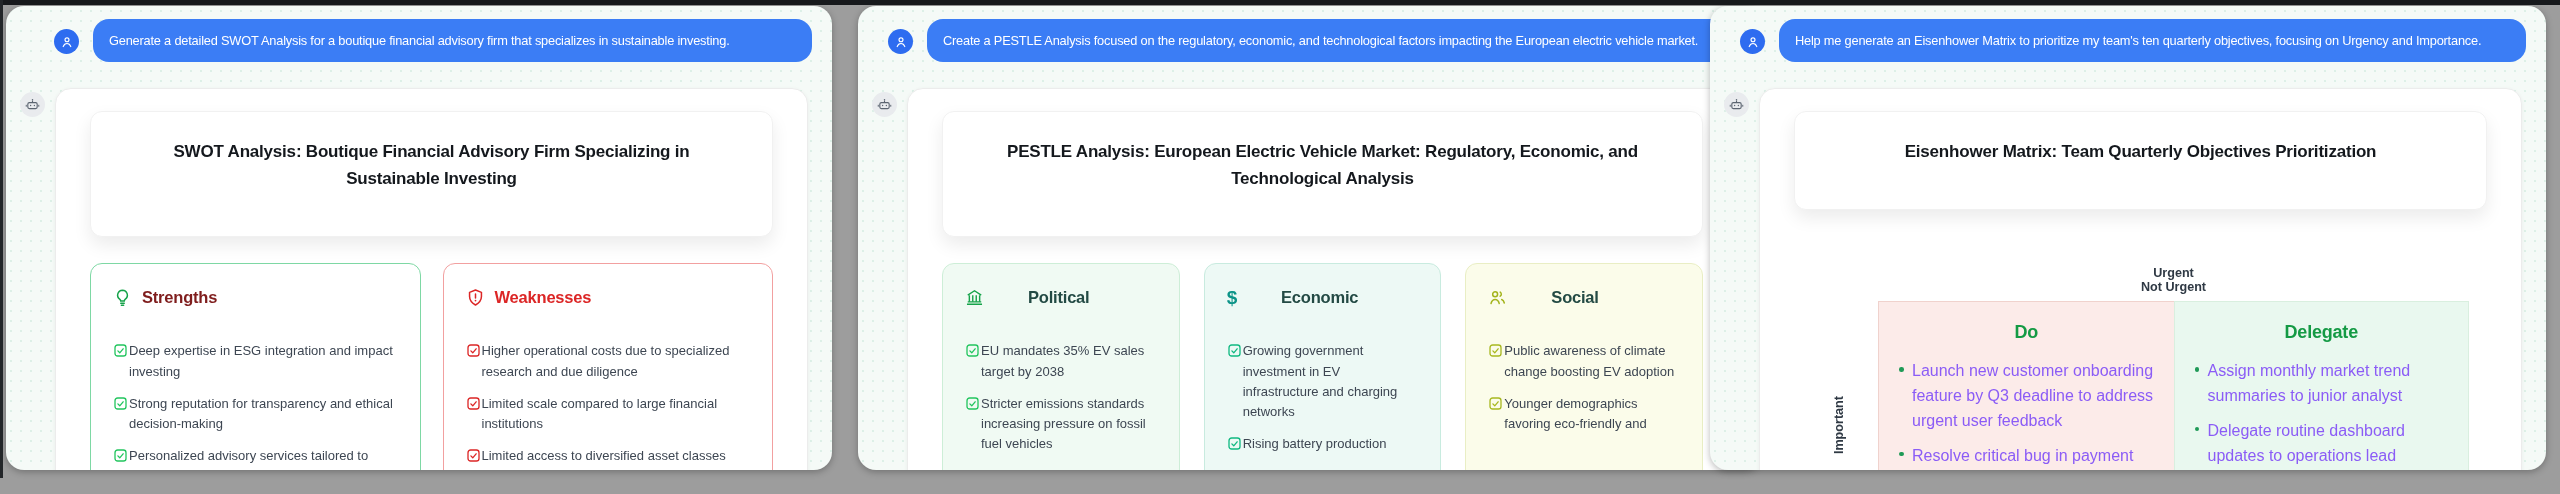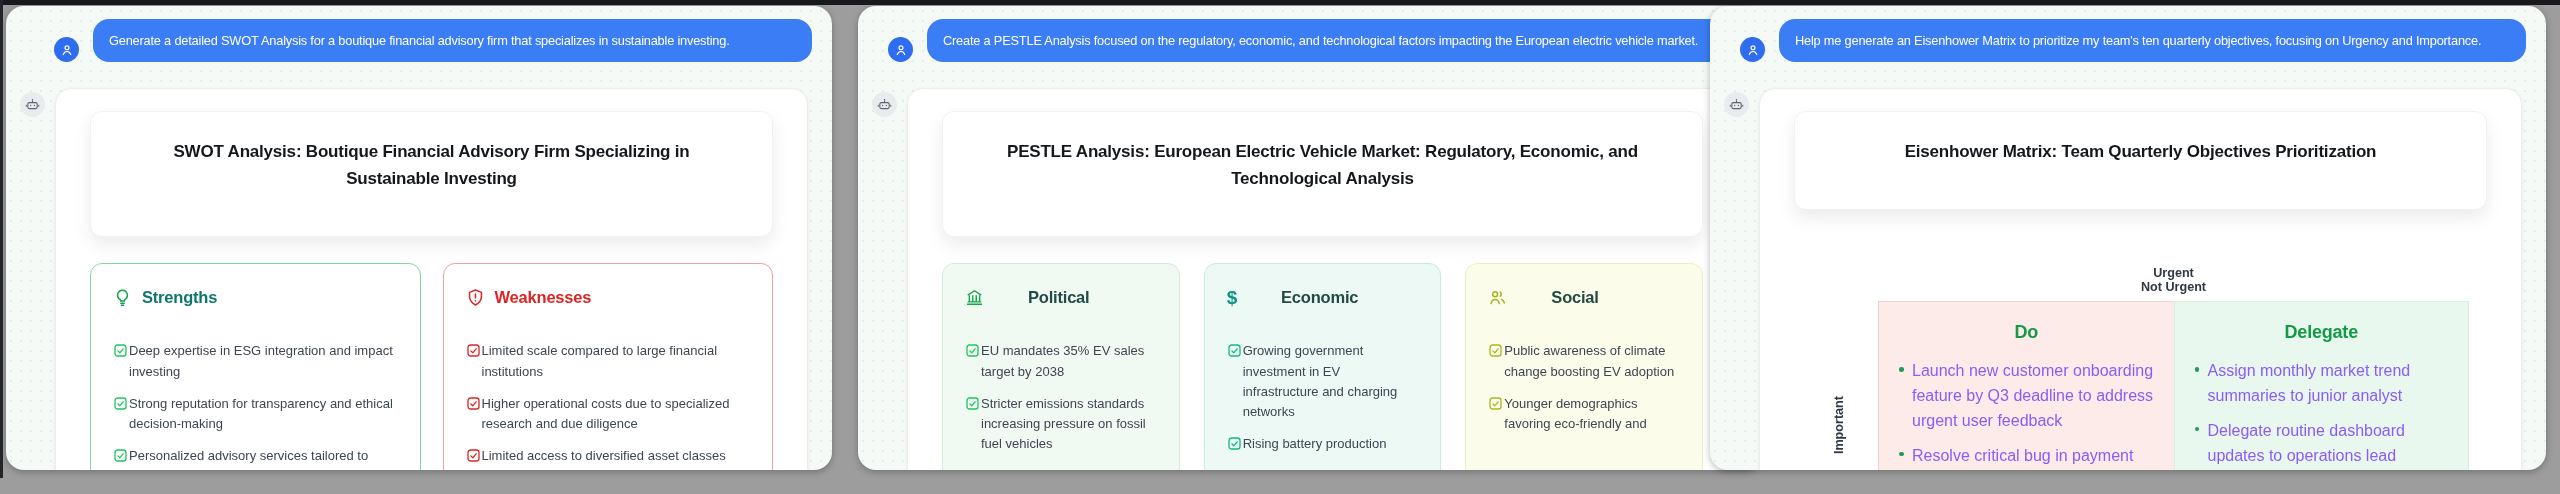--- a/index.html
+++ b/index.html
@@ -19,21 +19,21 @@
     content:'';position:absolute;inset:0;pointer-events:none;
     background-image:radial-gradient(rgba(52,168,121,.12) 1px, transparent 1.3px);
     background-size:10px 10px;
   }
   .panel>*{position:relative;}
   .p1{left:6px;width:826px;}
   .p2{left:858px;width:904px;}
   .p3{left:1710px;width:836px;}
 
   
-  .user-row{display:flex;align-items:flex-end;gap:14px;padding:13px 20px 0 30px;border-radius:8px;}
+  .user-row{display:flex;align-items:center;gap:14px;padding:13px 20px 0 30px;border-radius:8px;}
   .p1 .user-row{padding-left:48px;}
   .avatar{width:25px;height:25px;border-radius:50%;background:#2e6cf0;flex:none;
     display:flex;align-items:center;justify-content:center;margin-top:2px;}
   .bubble{flex:1;background:#3b7df5;color:#fff;border-radius:16px;padding:9px 16px;
     font-size:12.8px;letter-spacing:-0.2px;line-height:25px;}
   .assist-row{display:flex;align-items:flex-start;gap:10px;margin-top:26px;padding:0 24px 0 14px;}
   .bot-avatar{width:25px;height:25px;border-radius:50%;background:#e9ebee;flex:none;
     display:flex;align-items:center;justify-content:center;margin-top:4px;color:#5b6470;}
 
   .card{flex:1;background:#fff;border:1px solid #ececec;border-radius:16px;
@@ -47,21 +47,21 @@
   .cols-2{display:grid;grid-template-columns:1fr 1fr;gap:22px;}
   .cols-3{display:grid;grid-template-columns:1fr 1fr 1fr;gap:24px;}
   .sec-box{border-radius:12px;padding:24px 22px 40px;background:#fff;border:1.4px solid #ddd;}
   .sec-box.b-green{border-color:#7ed8a4;}
   .sec-box.b-red{border-color:#f2a0a0;}
   .sec-box.bg-mint{background:#f0faf3;border:1px solid #cdeed7;}
   .sec-box.bg-teal{background:#edf9f5;border:1px solid #c8ebdf;}
   .sec-box.bg-yellow{background:#fbfcea;border:1px solid #e9eec4;}
   .sec-head{display:flex;align-items:center;gap:10px;font-size:16.5px;font-weight:bold;
     letter-spacing:-0.2px;margin-bottom:34px;}
-  .sec-head.t-green{color:#0f766e;}
+  .sec-head.t-green{color:#7f1d1d;}
   .sec-head.t-red{color:#dc2626;}
   .sec-head.t-dark{color:#234a44;gap:44px;}
   .item{display:flex;gap:1px;font-size:13px;color:#3d4652;line-height:1.55;margin-bottom:12px;}
   .item .ic-check{flex:none;margin-top:2px;}
 
   
   .ic14{width:14px;height:14px;}
   .ic15{width:15px;height:15px;}
   .ic19{width:19px;height:19px;}
   .c-white{color:#fff;}
@@ -199,27 +199,27 @@
           <div class="sec-head t-red">
             <svg class="ic19 c-red">
                 <use href="#i-shield"></use>
               </svg>
             <span>Weaknesses</span>
           </div>
           <div class="item">
             <svg class="ic15 ic-check c-red">
                 <use href="#i-check"></use>
               </svg>
+            <span>Higher operational costs due to specialized research and due diligence</span>
+          </div>
+          <div class="item">
+            <svg class="ic15 ic-check c-red">
+                <use href="#i-check"></use>
+              </svg>
             <span>Limited scale compared to large financial institutions</span>
-          </div>
-          <div class="item">
-            <svg class="ic15 ic-check c-red">
-                <use href="#i-check"></use>
-              </svg>
-            <span>Higher operational costs due to specialized research and due diligence</span>
           </div>
           <div class="item">
             <svg class="ic15 ic-check c-red">
                 <use href="#i-check"></use>
               </svg>
             <span>Limited access to diversified asset classes beyond ESG funds</span>
           </div>
         </div>
       </div>
     </div>

